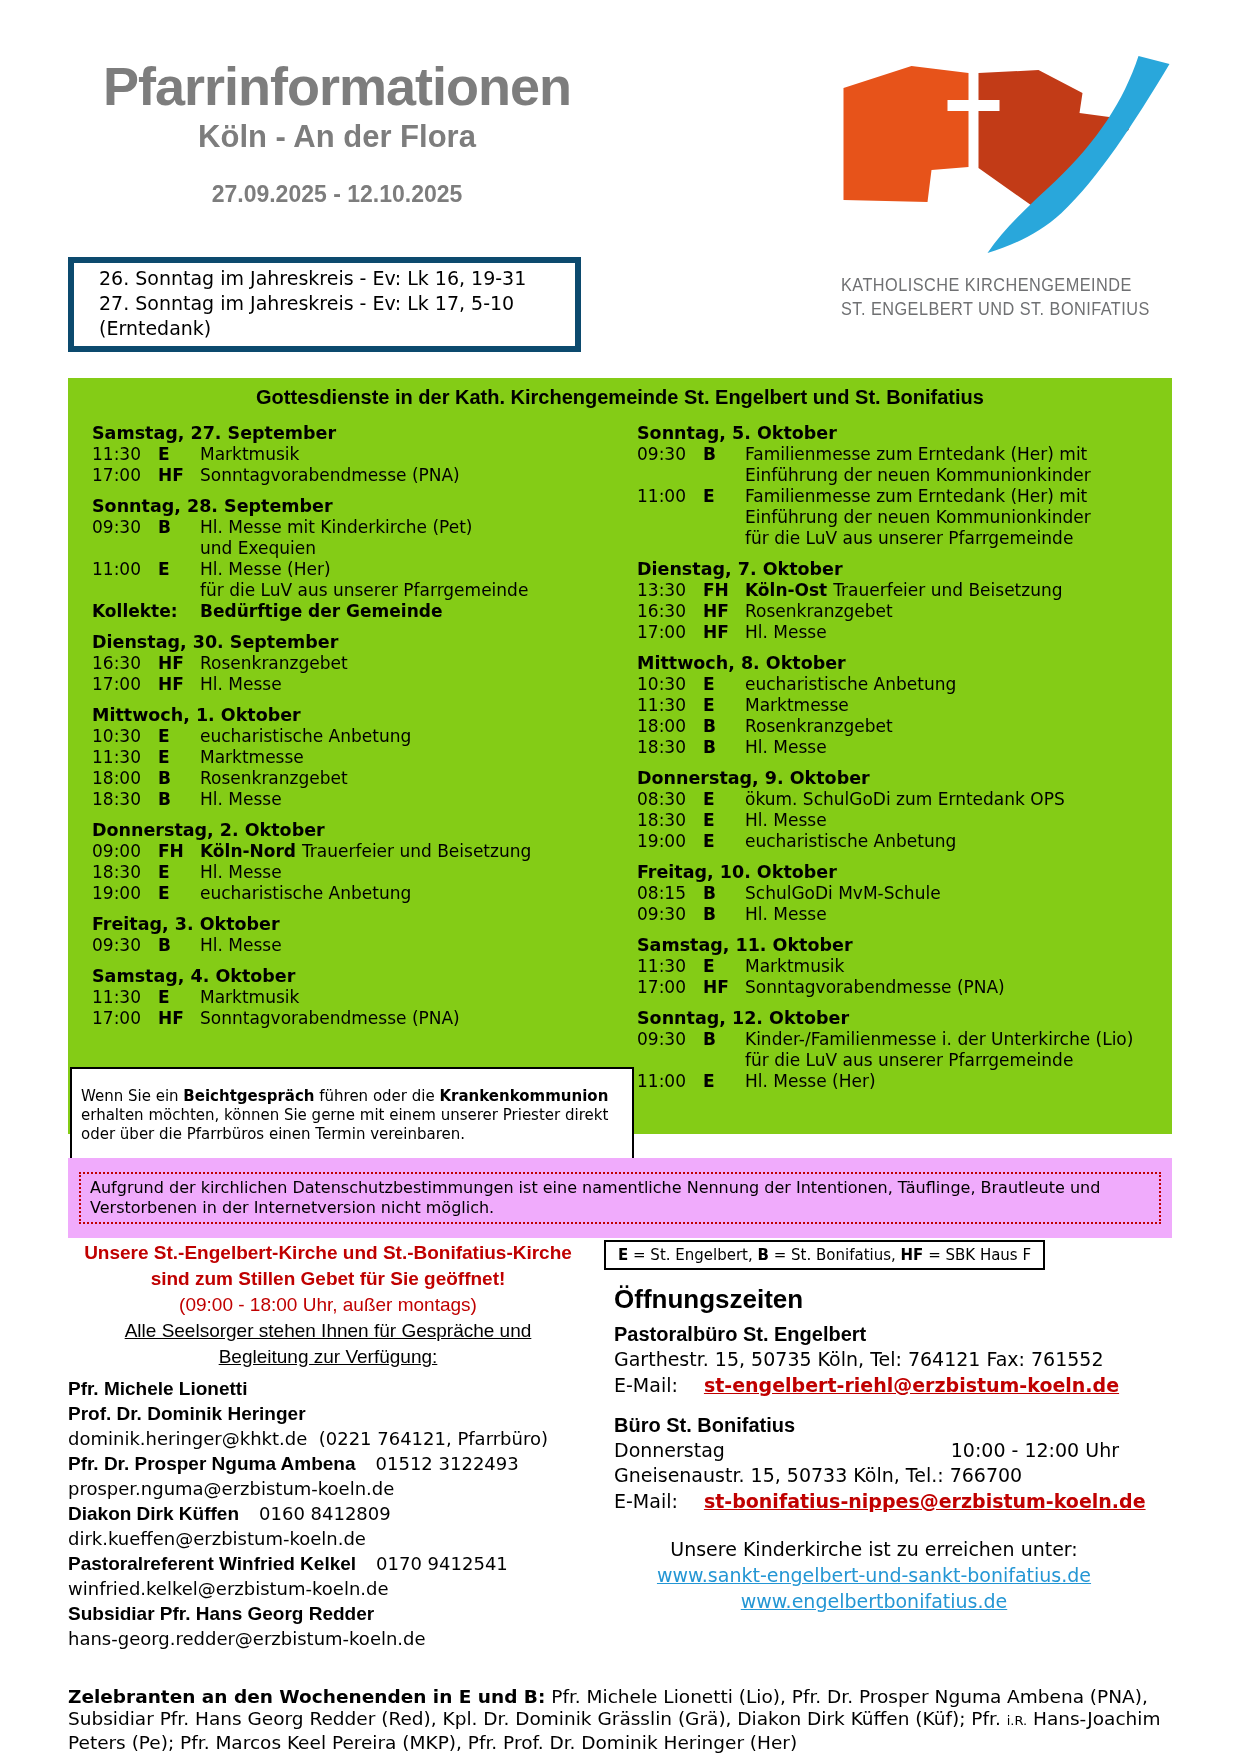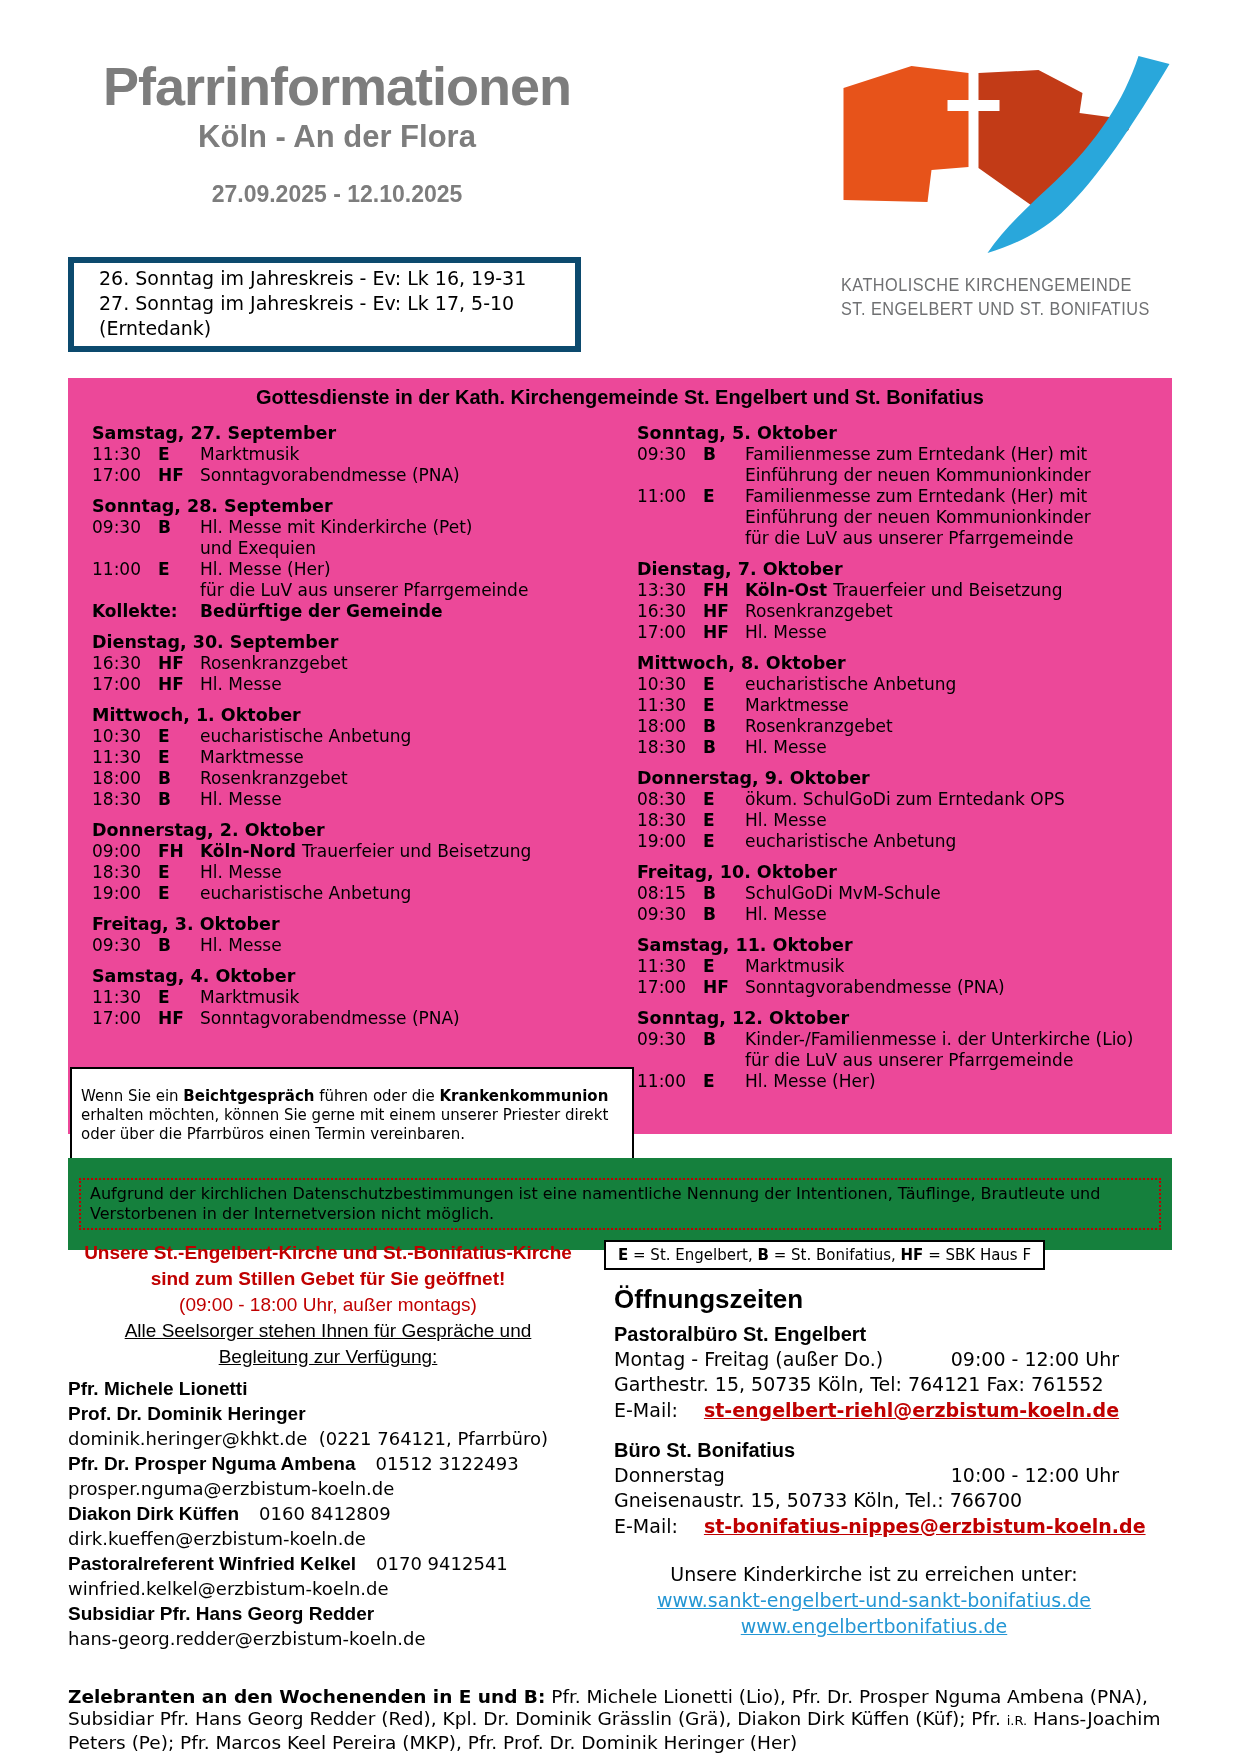--- a/index.html
+++ b/index.html
@@ -15,40 +15,40 @@
 
   .logo { position:absolute; left:833px; top:46px; width:345px; }
   .logo svg { display:block; }
   .logo-caption { margin-top:12px; margin-left:8px; color:#6f7072; font-family:"Liberation Sans",sans-serif;
                   font-size:17.5px; line-height:24px; white-space:nowrap; transform:scaleX(.93); transform-origin:left; letter-spacing:.5px; }
 
   
   .sunday-box { position:absolute; left:68px; top:257px; width:513px; border:6px solid #0c4a6e; padding:3px 6px 5px 25px; font-size:19px; line-height:25px; }
 
   
-  .gray-box { position:absolute; left:68px; top:378px; width:1104px; background:#ec4899; padding:8px 0 8px 0; }
+  .gray-box { position:absolute; left:68px; top:378px; width:1104px; background:#84cc16; padding:8px 0 8px 0; }
   .sched-title { text-align:center; font-weight:bold; font-size:20px; font-family:"Liberation Sans",sans-serif; margin-bottom:4px; }
   .sched-cols { display:grid; grid-template-columns:569px 535px; align-items:stretch; }
   .col-left  { padding-left:24px; padding-right:18px; display:flex; flex-direction:column; }
   .col-right { padding-right:10px; }
   .day { margin-top:10px; }
   .day-h { font-weight:bold; font-size:17.5px; line-height:21px; }
   .entry { display:grid; grid-template-columns:66px 42px 1fr; font-size:17px; line-height:21px; }
   .entry .time { }
   .entry .code { font-weight:bold; }
   .desc-line { display:block; white-space:nowrap; }
   .desc-line.italic { }
   .entry .b, .b { font-weight:bold; }
   .entry.kollekte { grid-template-columns:108px 1fr; font-weight:bold; }
 
   .confession { margin-top:auto; position:relative; bottom:-38px; margin-left:-22px; width:564px;
                 background:#fff; border:2px solid #000; padding:18px 9px; font-size:15px; line-height:19px; }
 
   
-  .privacy { position:absolute; left:68px; top:1158px; width:1104px; background:#15803d; padding:20px 11px; }
+  .privacy { position:absolute; left:68px; top:1158px; width:1104px; background:#f0abfc; padding:14px 11px; }
   .privacy-inner { border:2px dotted #c00000; padding:4px 9px; font-size:16px; line-height:20px; }
 
   
   .bottom { position:absolute; left:68px; top:1240px; width:1104px; display:grid; grid-template-columns:520px 1fr; column-gap:26px; }
   .open-l { text-align:center; color:#c00000; font-weight:bold; font-size:19px; line-height:26px; font-family:"Liberation Sans",sans-serif; }
   .open-hours { text-align:center; color:#c00000; font-size:19px; line-height:26px; font-family:"Liberation Sans",sans-serif; }
   .seel { text-align:center; font-size:19px; line-height:26px; text-decoration:underline; font-family:"Liberation Sans",sans-serif; }
   .contacts { margin-top:6px; }
   .c-name { font-weight:bold; font-size:19px; line-height:25px; font-family:"Liberation Sans",sans-serif; }
   .c-phone { margin-left:20px; font-weight:normal; font-family:"DejaVu Sans",sans-serif; font-size:18px; }
@@ -429,24 +429,20 @@
           <div class="c-email">hans-georg.redder@erzbistum-koeln.de</div>
         </div>
     </div>
 
     <div>
       <div class="legend-box"><span class="b">E</span><span> = St. Engelbert, </span><span class="b">B</span><span> = St. Bonifatius, </span><span class="b">HF</span><span> = SBK Haus F</span></div>
       <div class="oeff-h">Öffnungszeiten</div>
 
       <div>
         <div class="office-name">Pastoralbüro St. Engelbert</div>
-        <div class="office-row">
-          <span class="dayl">Montag - Freitag (außer Do.)</span>
-          <span class="hrs">09:00 - 12:00 Uhr</span>
-        </div>
         <div class="office-addr">Garthestr. 15, 50735 Köln, Tel: 764121 Fax: 761552</div>
         <div class="office-mail">
           <span>E-Mail:</span>
           <span class="mail-link">st-engelbert-riehl@erzbistum-koeln.de</span>
         </div>
       </div>
 
       <div>
         <div class="office-name second">Büro St. Bonifatius</div>
         <div class="office-row">

